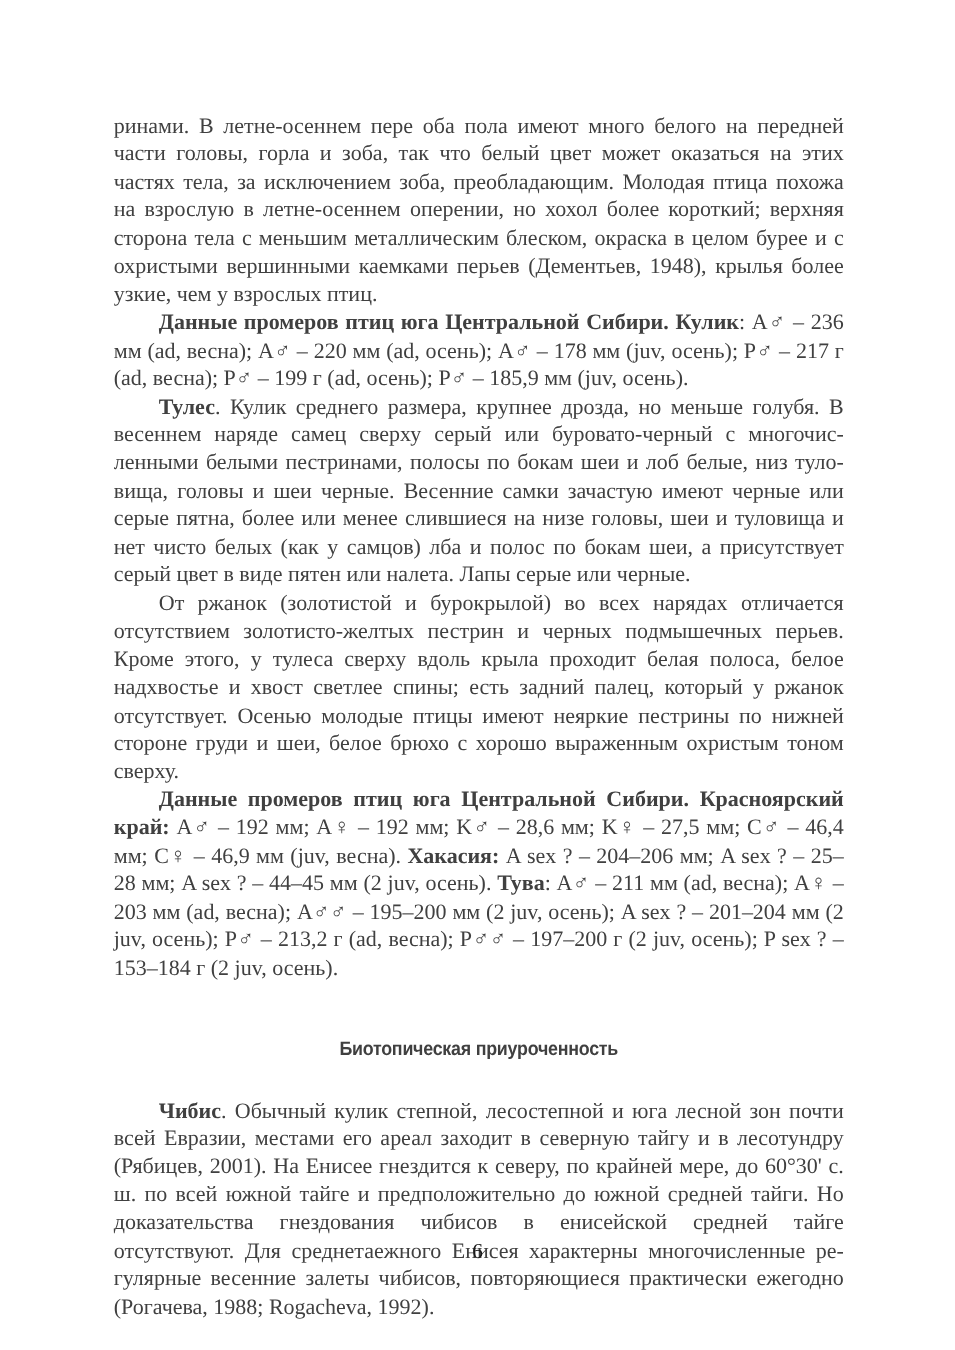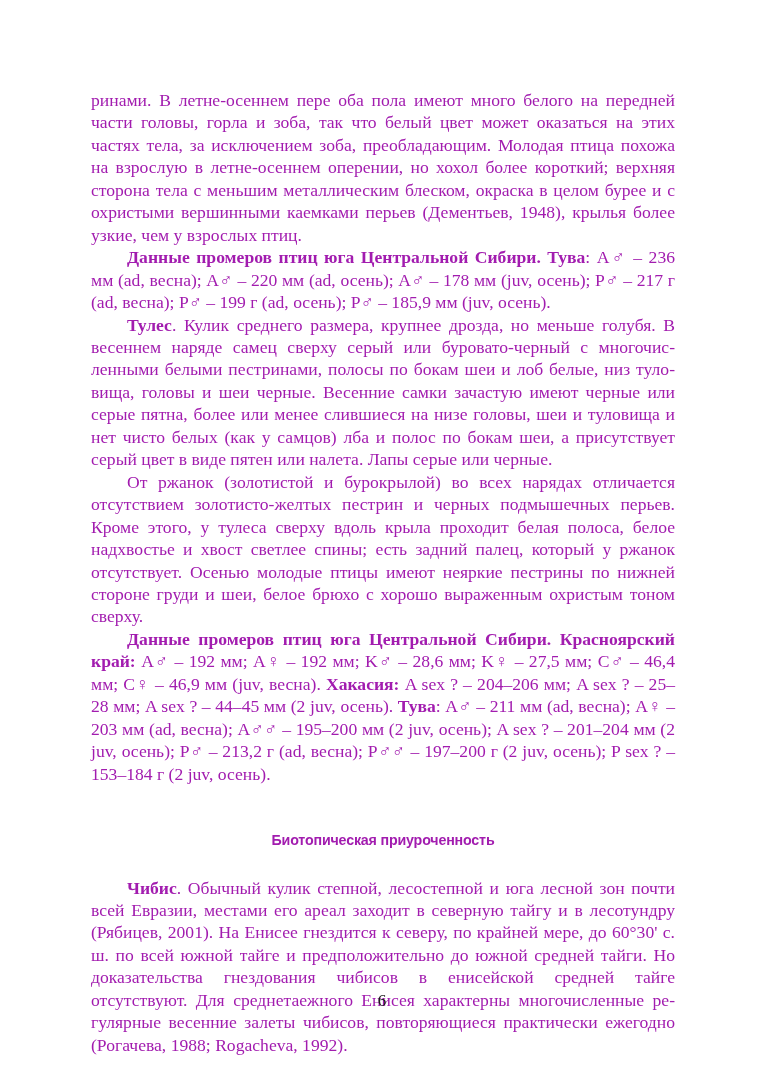--- a/index.html
+++ b/index.html
@@ -1,20 +1,20 @@
 <!DOCTYPE html>
 <html><head>
 <meta charset="utf-8">
 <style>
   html, body { margin: 0; padding: 0; background: #ffffff; }
   body { width: 764px; height: 1080px; position: relative; overflow: hidden; }
   .page {
     position: absolute; left: 91px; top: 89px; width: 584px;
     font-family: "Liberation Serif", serif;
-    font-size: 17.6px; line-height: 22.45px; color: #a21caf;
+    font-size: 17.6px; line-height: 22.45px; color: #404040;
     text-align: justify; hyphens: manual;
   }
   .page p { margin: 0; }
   .indent { text-indent: 36px; }
   b { font-weight: bold; }
   .heading {
     font-family: "Liberation Sans", sans-serif;
     font-weight: bold; font-size: 15.5px; text-align: center;
     margin: 44px 0 25px 0; letter-spacing: -0.2px; transform: scaleX(0.92);
   }
@@ -22,21 +22,21 @@
     position: absolute; left: 0; width: 764px; top: 991px; text-align: center;
     font-family: "Liberation Serif", serif; font-size: 17px; color: #1a1a1a;
   }
 </style>
 </head>
 <body>
 
 <div class="page">
   <p>ринами. В летне-осеннем пере оба пола имеют много белого на передней части головы, горла и зоба, так что белый цвет может оказаться на этих частях тела, за исключением зоба, преобладающим. Молодая птица похожа на взрослую в летне-осеннем оперении, но хохол более короткий; верхняя сторона тела с меньшим металлическим блеском, окраска в целом бурее и с охристыми вершинными каемками перьев (Дементьев, 1948), крылья более узкие, чем у взрослых птиц.</p>
 
-  <p class="indent"><b>Данные промеров птиц юга Центральной Сибири. Тува</b><span>:  A♂  – 236 мм (ad, весна); A♂  – 220 мм (ad, осень); A♂  – 178 мм (juv, осень); P♂  – 217 г (ad, весна); P♂  – 199 г (ad, осень); P♂  – 185,9 мм (juv, осень).</span></p>
+  <p class="indent"><b>Данные промеров птиц юга Центральной Сибири. Кулик</b><span>:  A♂  – 236 мм (ad, весна); A♂  – 220 мм (ad, осень); A♂  – 178 мм (juv, осень); P♂  – 217 г (ad, весна); P♂  – 199 г (ad, осень); P♂  – 185,9 мм (juv, осень).</span></p>
 
   <p class="indent"><b>Тулес</b><span>. Кулик среднего размера, крупнее дрозда, но меньше голубя. В весеннем наряде самец сверху серый или буровато-черный с многочис­ленными белыми пестринами, полосы по бокам шеи и лоб белые, низ туло­вища, головы и шеи черные. Весенние самки зачастую имеют черные или серые пятна, более или менее слившиеся на низе головы, шеи и туловища и нет чисто белых (как у самцов) лба и полос по бокам шеи, а присутствует серый цвет в виде пятен или налета. Лапы серые или черные.</span></p>
 
   <p class="indent">От ржанок (золотистой и бурокрылой) во всех нарядах отличается отсутствием золотисто-желтых пестрин и черных подмышечных перьев. Кроме этого, у тулеса сверху вдоль крыла проходит белая полоса,  белое надхвостье и хвост светлее спины; есть задний палец, который у ржанок отсутствует. Осенью молодые птицы имеют неяркие пестрины по нижней стороне груди и шеи, белое брюхо с хорошо выраженным охристым тоном сверху.</p>
 
   <p class="indent"><b>Данные промеров птиц юга Центральной Сибири. Красноярский край:</b><span> A♂ – 192 мм; A♀ – 192 мм; K♂  – 28,6 мм; K♀ – 27,5 мм; C♂ – 46,4 мм; C♀  – 46,9 мм (juv, весна). </span><b>Хакасия:</b><span> A sex ? – 204–206 мм; A sex ? – 25–28 мм; A sex ? – 44–45 мм (2 juv, осень). </span><b>Тува</b><span>: A♂ – 211 мм (ad, весна); A♀  –  203 мм (ad, весна); A♂♂  –  195–200  мм  (2  juv,  осень);  A  sex  ?  –  201–204  мм (2  juv,  осень);  P♂  –  213,2   г  (ad,  весна);  P♂♂   –  197–200  г  (2  juv,  осень); P sex ? – 153–184 г (2 juv, осень).</span></p>
 
   <div class="heading">Биотопическая приуроченность</div>
 
   <p class="indent"><b>Чибис</b><span>. Обычный кулик степной, лесостепной и юга лесной зон поч­ти всей Евразии, местами его ареал заходит в северную тайгу и в лесотун­дру (Рябицев, 2001). На  Енисее гнездится к северу, по крайней мере, до 60°30' с. ш. по всей южной тайге и предположительно до южной средней тайги. Но доказательства гнездования чибисов в  енисейской средней тайге отсутствуют. Для среднетаежного Енисея характерны многочисленные ре­гулярные  весенние залеты чибисов, повторяющиеся практически ежегодно (Рогачева, 1988; Rogacheva, 1992).</span></p>

